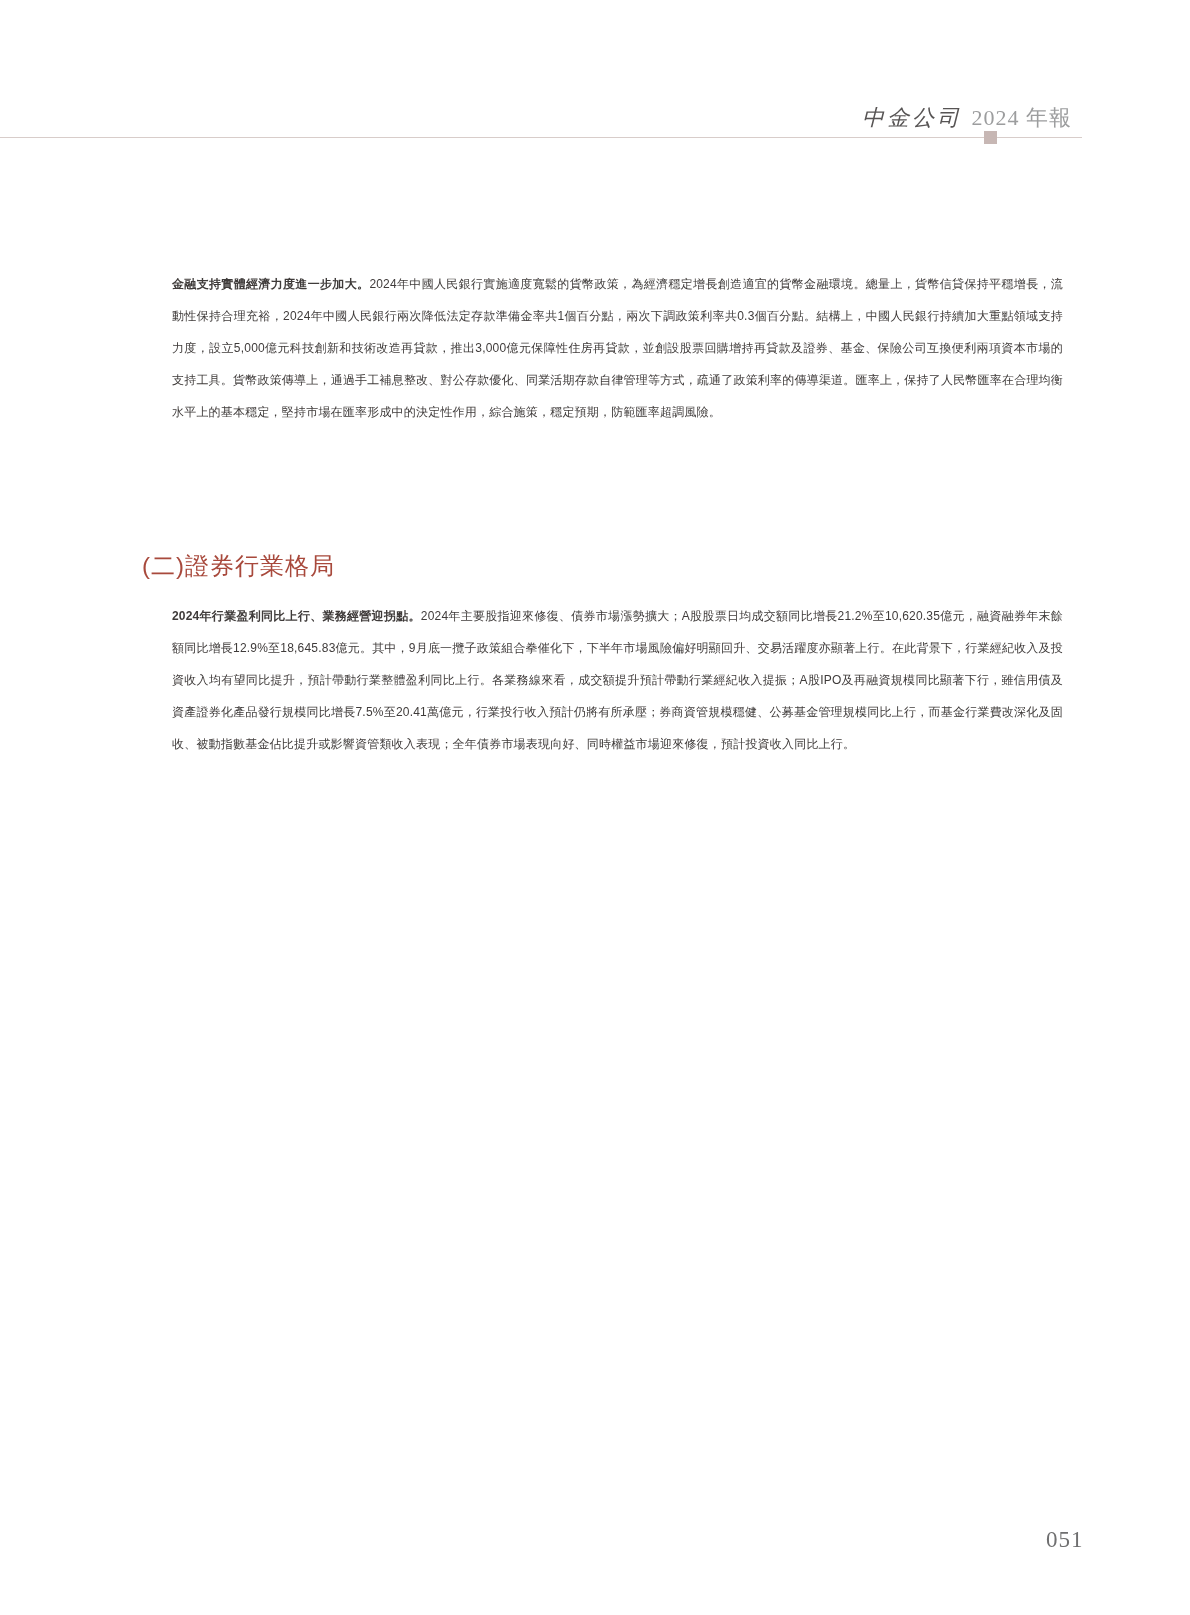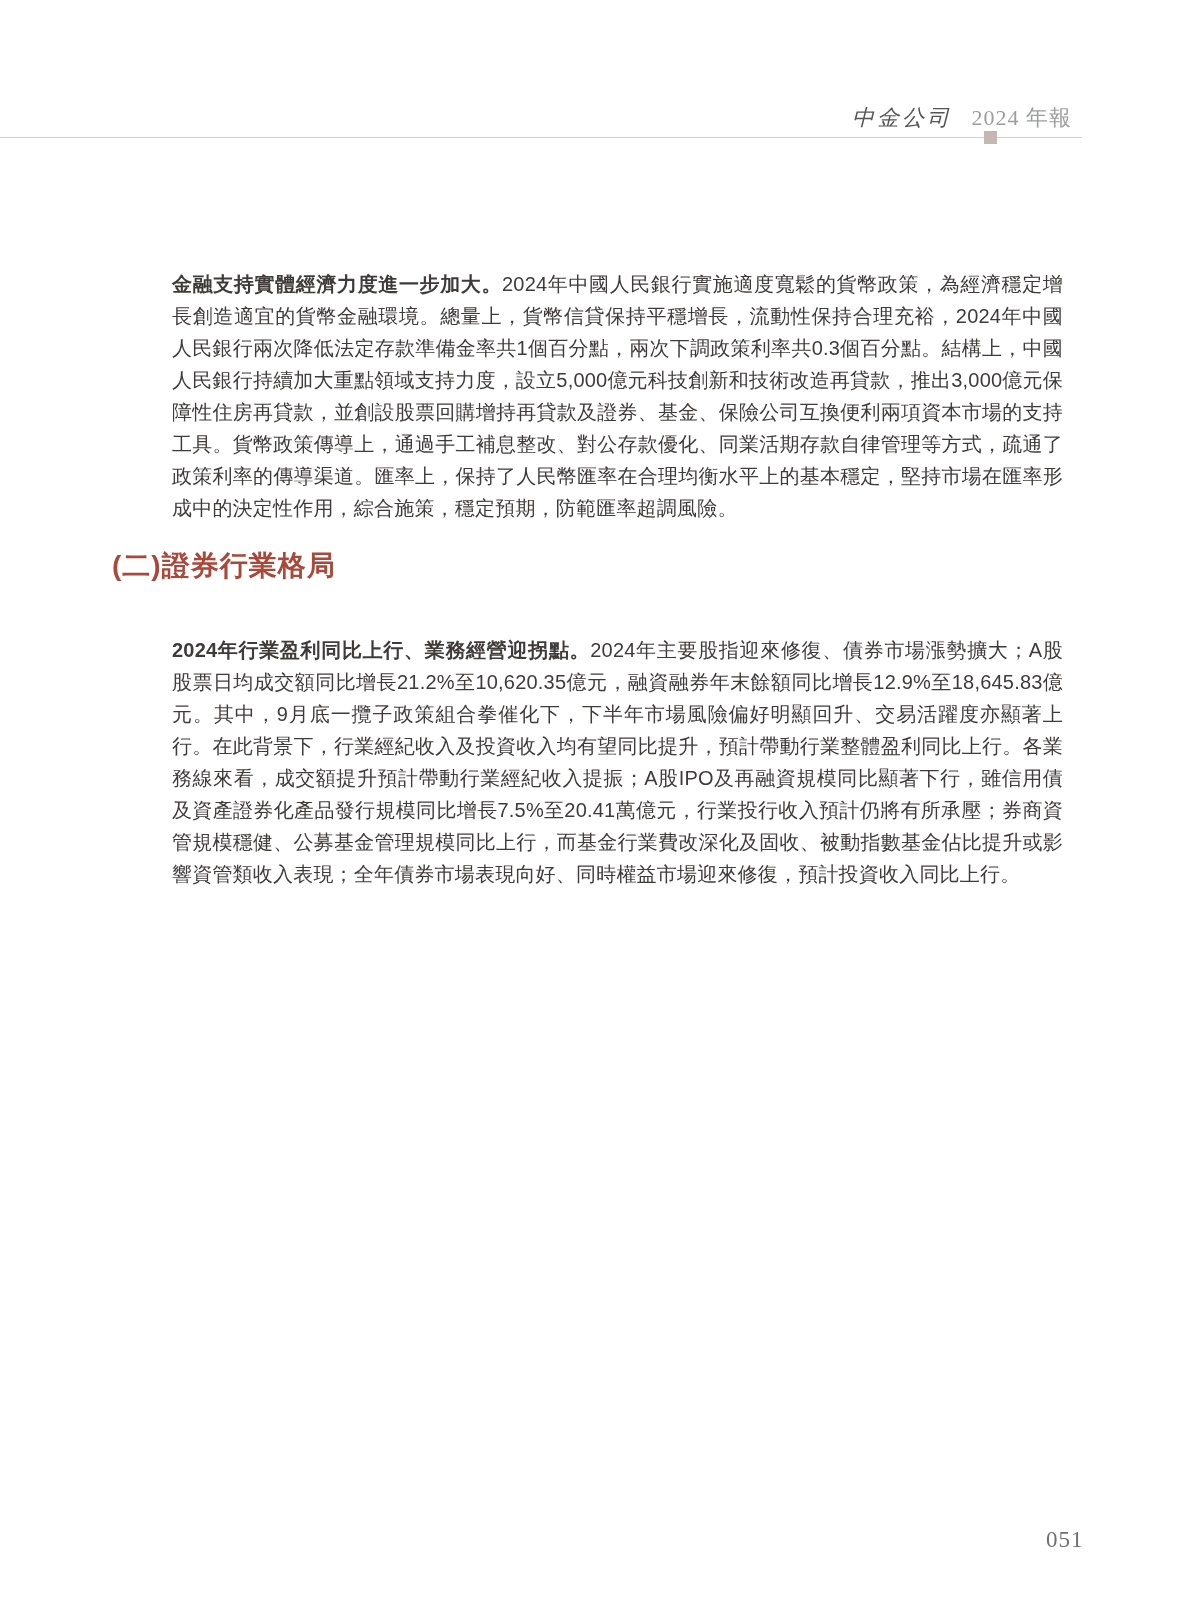--- a/index.html
+++ b/index.html
@@ -24,21 +24,21 @@
     line-height: 28px;
     white-space: nowrap;
   }
   .header-company {
     color: var(--header-company, #575454);
     letter-spacing: 3px;
     font-style: italic;
   }
   .header-report {
     color: var(--header-report, #9c9d9e);
-    margin-left: 14px;
+    margin-left: 4px;
     letter-spacing: 1px;
   }
   .header-rule {
     position: absolute;
     top: 137px;
     left: 0;
     width: 1082px;
     height: 1px;
     background: var(--rule, #d8cdca);
   }
@@ -49,38 +49,38 @@
     width: 13px;
     height: 13px;
     background: var(--rule-square, #c7b7b4);
   }
 
   
   .body-para {
     position: absolute;
     left: 172px;
     width: 891px;
-    font-size: 20px;
+    font-size: 12px;
     line-height: 32px;
     text-align: justify;
     text-justify: inter-ideograph;
     color: var(--body-text, #3f3b3a);
     letter-spacing: 0.2px;
   }
   .body-para .lead { font-weight: 700; }
   .para-1 { top: 268px; }
-  .para-2 { top: 600px; margin-top: 34px; }
+  .para-2 { top: 600px; }
 
   .section-heading {
     position: absolute;
-    left: 112px;
+    left: 142px;
     top: 549px;
-    font-size: 28px;
+    font-size: 24px;
     line-height: 34px;
-    font-weight: 700;
+    font-weight: 400;
     color: var(--heading-red, #a8493c);
     letter-spacing: 1px;
     white-space: nowrap;
   }
 
   
   .page-number {
     position: absolute;
     left: 1046px;
     top: 1527px;

